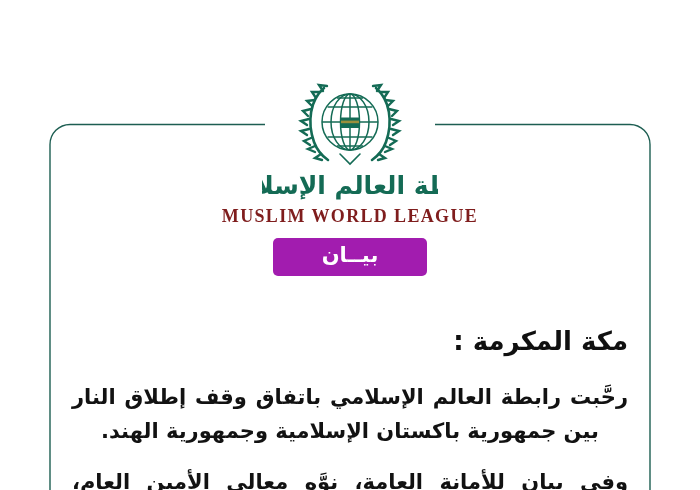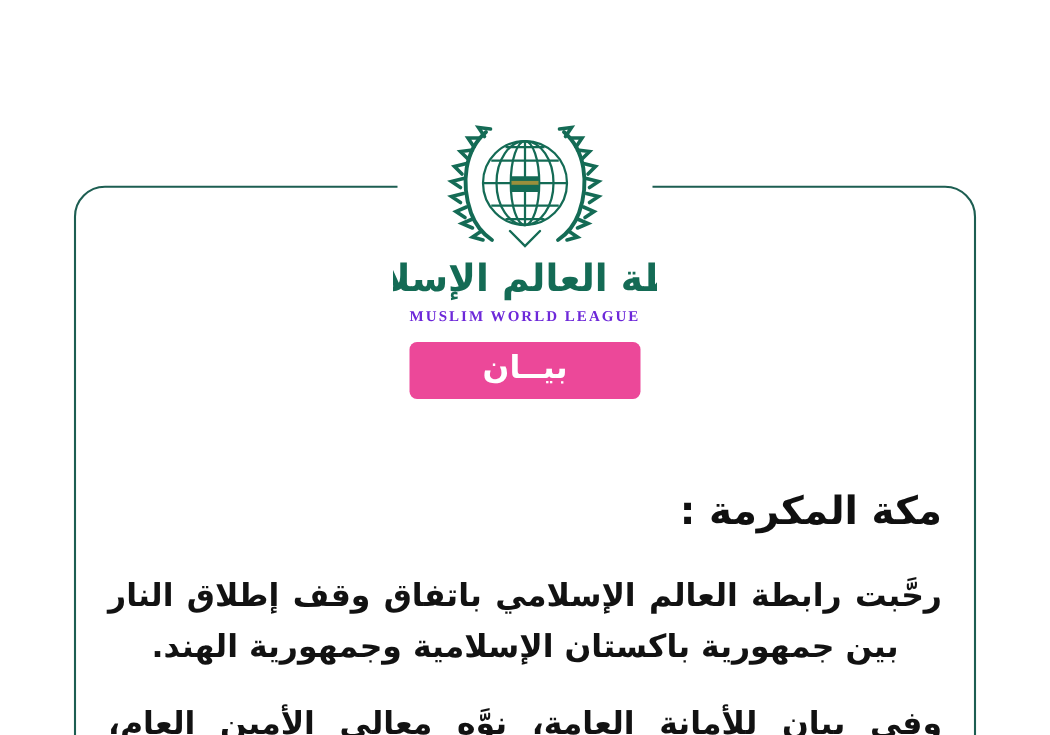--- a/index.html
+++ b/index.html
@@ -53,33 +53,33 @@
   #wordmark-ar {
     margin-top: 2px;
     height: 34px;
     width: 176px;
     display: block;
   }
 
   #wordmark-en {
     margin-top: 4px;
     font-family: "Liberation Serif", "DejaVu Serif", serif;
-    font-size: 10px;
+    font-size: 18px;
     font-weight: 700;
     letter-spacing: 1.35px;
-    color: #6d28d9;
+    color: #7f1d1d;
     white-space: nowrap;
   }
 
   
   #banner {
     margin-top: 11px;
     width: 154px;
     height: 38px;
-    background: #ec4899;
+    background: #a21caf;
     border-radius: 5px;
     display: flex;
     align-items: center;
     justify-content: center;
   }
 
   #banner-label {
     color: #ffffff;
     font-family: "DejaVu Sans", "Liberation Sans", sans-serif;
     font-size: 21px;

